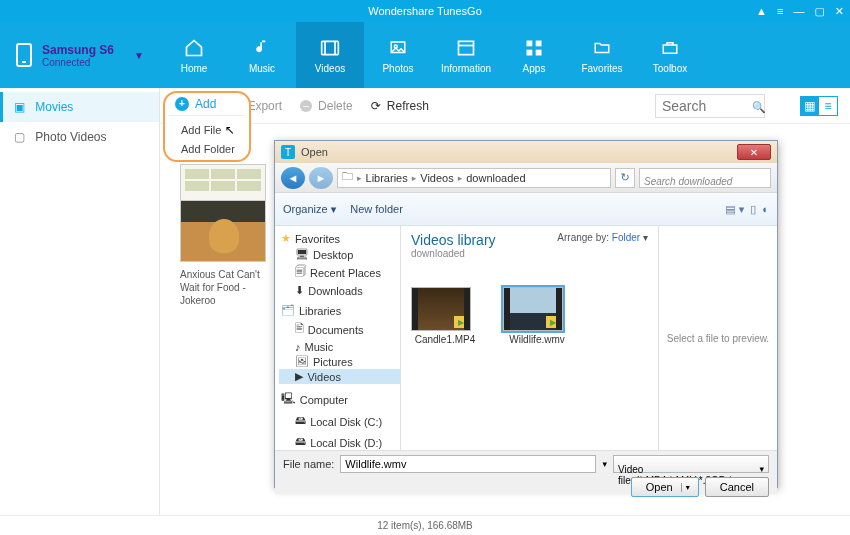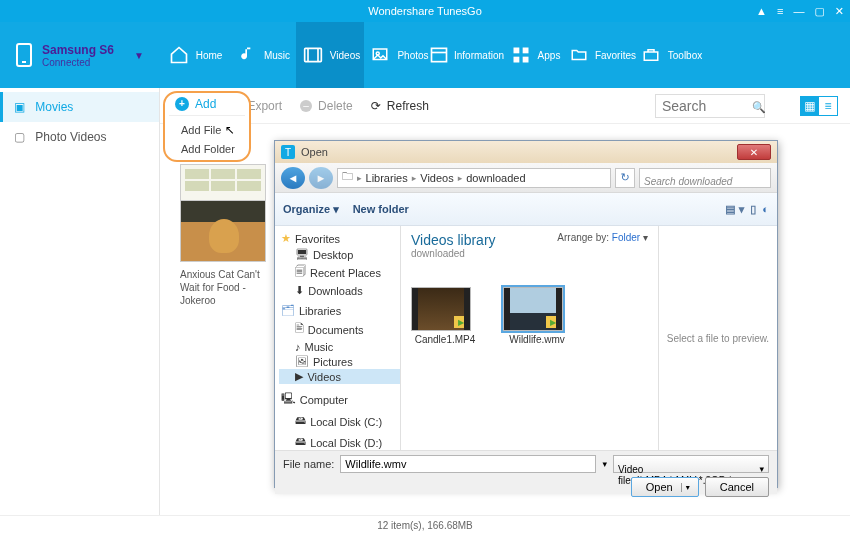--- a/index.html
+++ b/index.html
@@ -13,21 +13,21 @@
 
   
   .topnav { background: #11a9e4; height: 66px; display: flex; align-items: stretch; }
   .device-box { display: flex; align-items: center; color: #4c1d95; padding: 0 16px; gap: 10px; width: 160px; }
   .device-box .phone-icon { width: 16px; height: 24px; border: 2px solid #fff; border-radius: 3px; position: relative; }
   .device-box .phone-icon::after { content: ""; position: absolute; bottom: 2px; left: 50%; transform: translateX(-50%); width: 4px; height: 2px; background: #fff; }
   .device-box .dname { font-size: 12px; font-weight: 600; }
   .device-box .dstatus { font-size: 10px; opacity: .9; }
   .device-box .chev { margin-left: auto; font-size: 10px; }
   .nav-items { display: flex; }
-  .nav-item { width: 68px; display: flex; flex-direction: row; align-items: center; justify-content: center; gap: 4px; color: #fff; font-size: 10px; cursor: pointer; }
+  .nav-item { width: 68px; display: flex; flex-direction: column; align-items: center; justify-content: center; gap: 4px; color: #fff; font-size: 10px; cursor: pointer; }
   .nav-item.active { background: #0a8fc9; }
   .nav-item .icon { width: 26px; height: 22px; display: flex; align-items: center; justify-content: center; }
 
   
   .content { display: flex; height: calc(100% - 88px - 20px); }
   .sidebar { width: 160px; border-right: 1px solid #e5e5e5; padding-top: 4px; }
   .side-item { display: flex; align-items: center; gap: 10px; padding: 8px 14px; font-size: 12px; color: #555; cursor: pointer; }
   .side-item.active { background: #e9f6fc; color: #11a9e4; position: relative; }
   .side-item.active::before { content: ""; position: absolute; left: 0; top: 0; bottom: 0; width: 3px; background: #11a9e4; }
 
@@ -70,21 +70,21 @@
   .dlg-title { height: 22px; background: linear-gradient(#f6ead7,#ead9bb); display: flex; align-items: center; padding: 0 6px; font-size: 11px; color: #444; }
   .dlg-title .t-icon { width: 14px; height: 14px; background: #11a9e4; color:#fff; font-size:10px; display:flex;align-items:center;justify-content:center;border-radius:2px;margin-right:6px;}
   .dlg-title .close { margin-left:auto; width:34px; height:16px; background: linear-gradient(#e07a7a,#c13c3c); color:#fff; display:flex;align-items:center;justify-content:center; font-size:10px; border-radius:2px; border:1px solid #a03030;}
   .dlg-nav { height: 30px; background: linear-gradient(#f7f7f7,#e8e8e8); display: flex; align-items: center; padding: 0 6px; gap: 4px; border-bottom:1px solid #d9d9d9;}
   .dlg-nav .navbtn { width:24px;height:22px;border-radius:50%;background:linear-gradient(#4fa4e0,#2a7ac0);color:#fff;display:flex;align-items:center;justify-content:center;font-size:11px;}
   .dlg-nav .crumb { background:#fff; border:1px solid #c5c5c5; height:20px; flex:1; display:flex; align-items:center; padding:0 4px; font-size:11px; gap:2px;}
   .dlg-nav .crumb span{color:#333;}
   .dlg-nav .crumb .sep { color:#888; font-size:9px; padding:0 2px;}
   .dlg-nav .refresh { width:20px;height:20px;border:1px solid #c5c5c5;background:#fff;display:flex;align-items:center;justify-content:center;font-size:11px;color:#3a72b5;}
   .dlg-nav .dsearch { width:132px;height:20px;border:1px solid #c5c5c5;background:#fff;display:flex;align-items:flex-end;padding:0 4px;font-size:10px;color:#888;font-style:italic;}
-  .dlg-tools { height:26px; background:linear-gradient(#f7fbff,#e9f1f9); border-bottom:1px solid #d9e1ea; display:flex;align-items:center;padding:16px 8px;gap:14px;font-size:11px;color:#2b4f7a;font-weight:bold;}
+  .dlg-tools { height:26px; background:linear-gradient(#f7fbff,#e9f1f9); border-bottom:1px solid #d9e1ea; display:flex;align-items:center;padding:16px 8px;gap:14px;font-size:11px;color:#2b4f7a;}
   .dlg-tools .right{margin-left:auto;display:flex;gap:6px;color:#5a7aa0;}
   .dlg-body { display:flex; height: 224px; }
   .dlg-tree { width:126px; border-right:1px solid #e0e0e0; background:#fff; font-size:11px; padding:4px 0 4px 4px; overflow:hidden;}
   .dlg-tree .group { margin-bottom:4px;}
   .dlg-tree .gtitle { display:flex;align-items:center;gap:4px;padding:2px 2px;color:#333;}
   .dlg-tree .gitem { display:flex;align-items:center;gap:4px;padding:1px 2px 1px 16px;color:#333;}
   .dlg-tree .gitem.sel { background:#cde6f7;}
   .dlg-main { flex:1; display:flex;}
   .dlg-files { flex:1; padding:6px 10px; border-right:1px solid #e0e0e0;}
   .dlg-files .libtitle { color:#1a6b9a; font-size:14px;}

